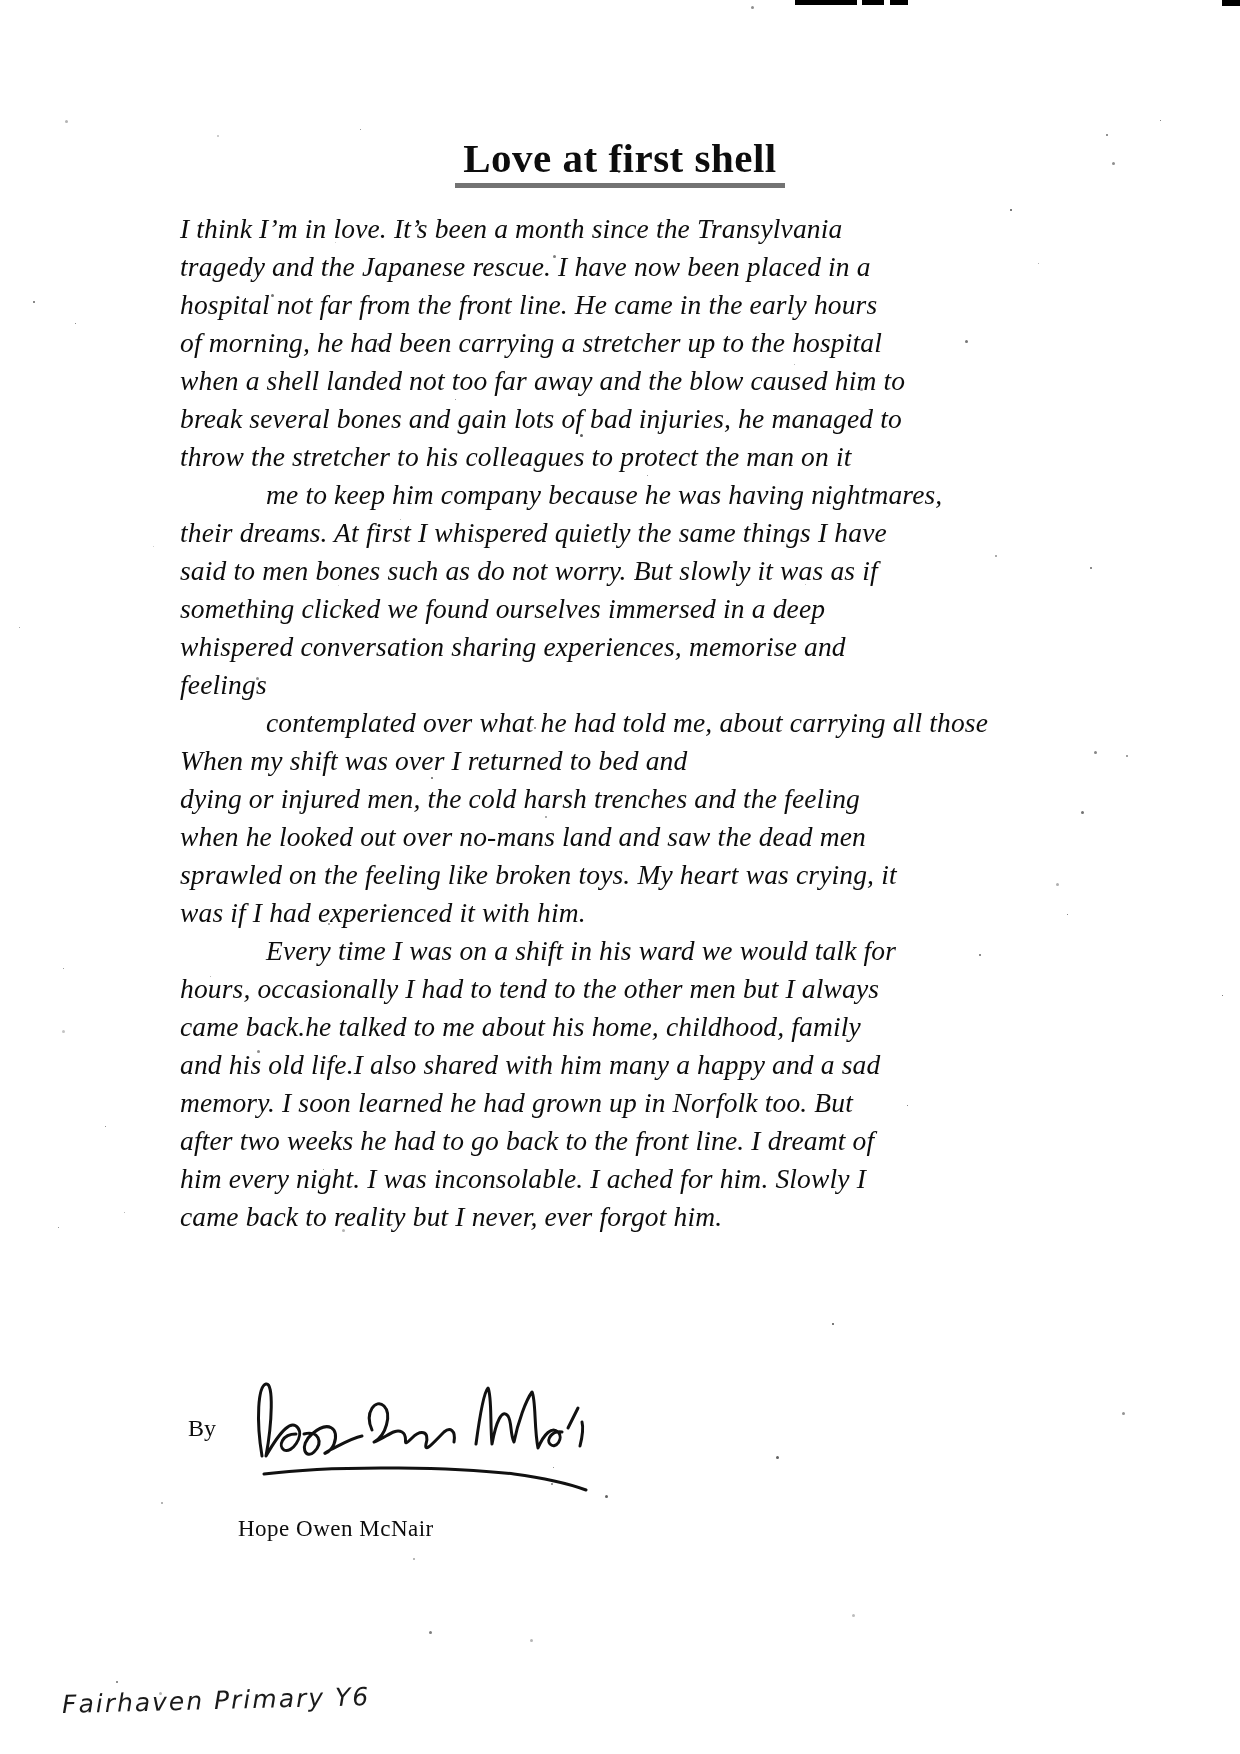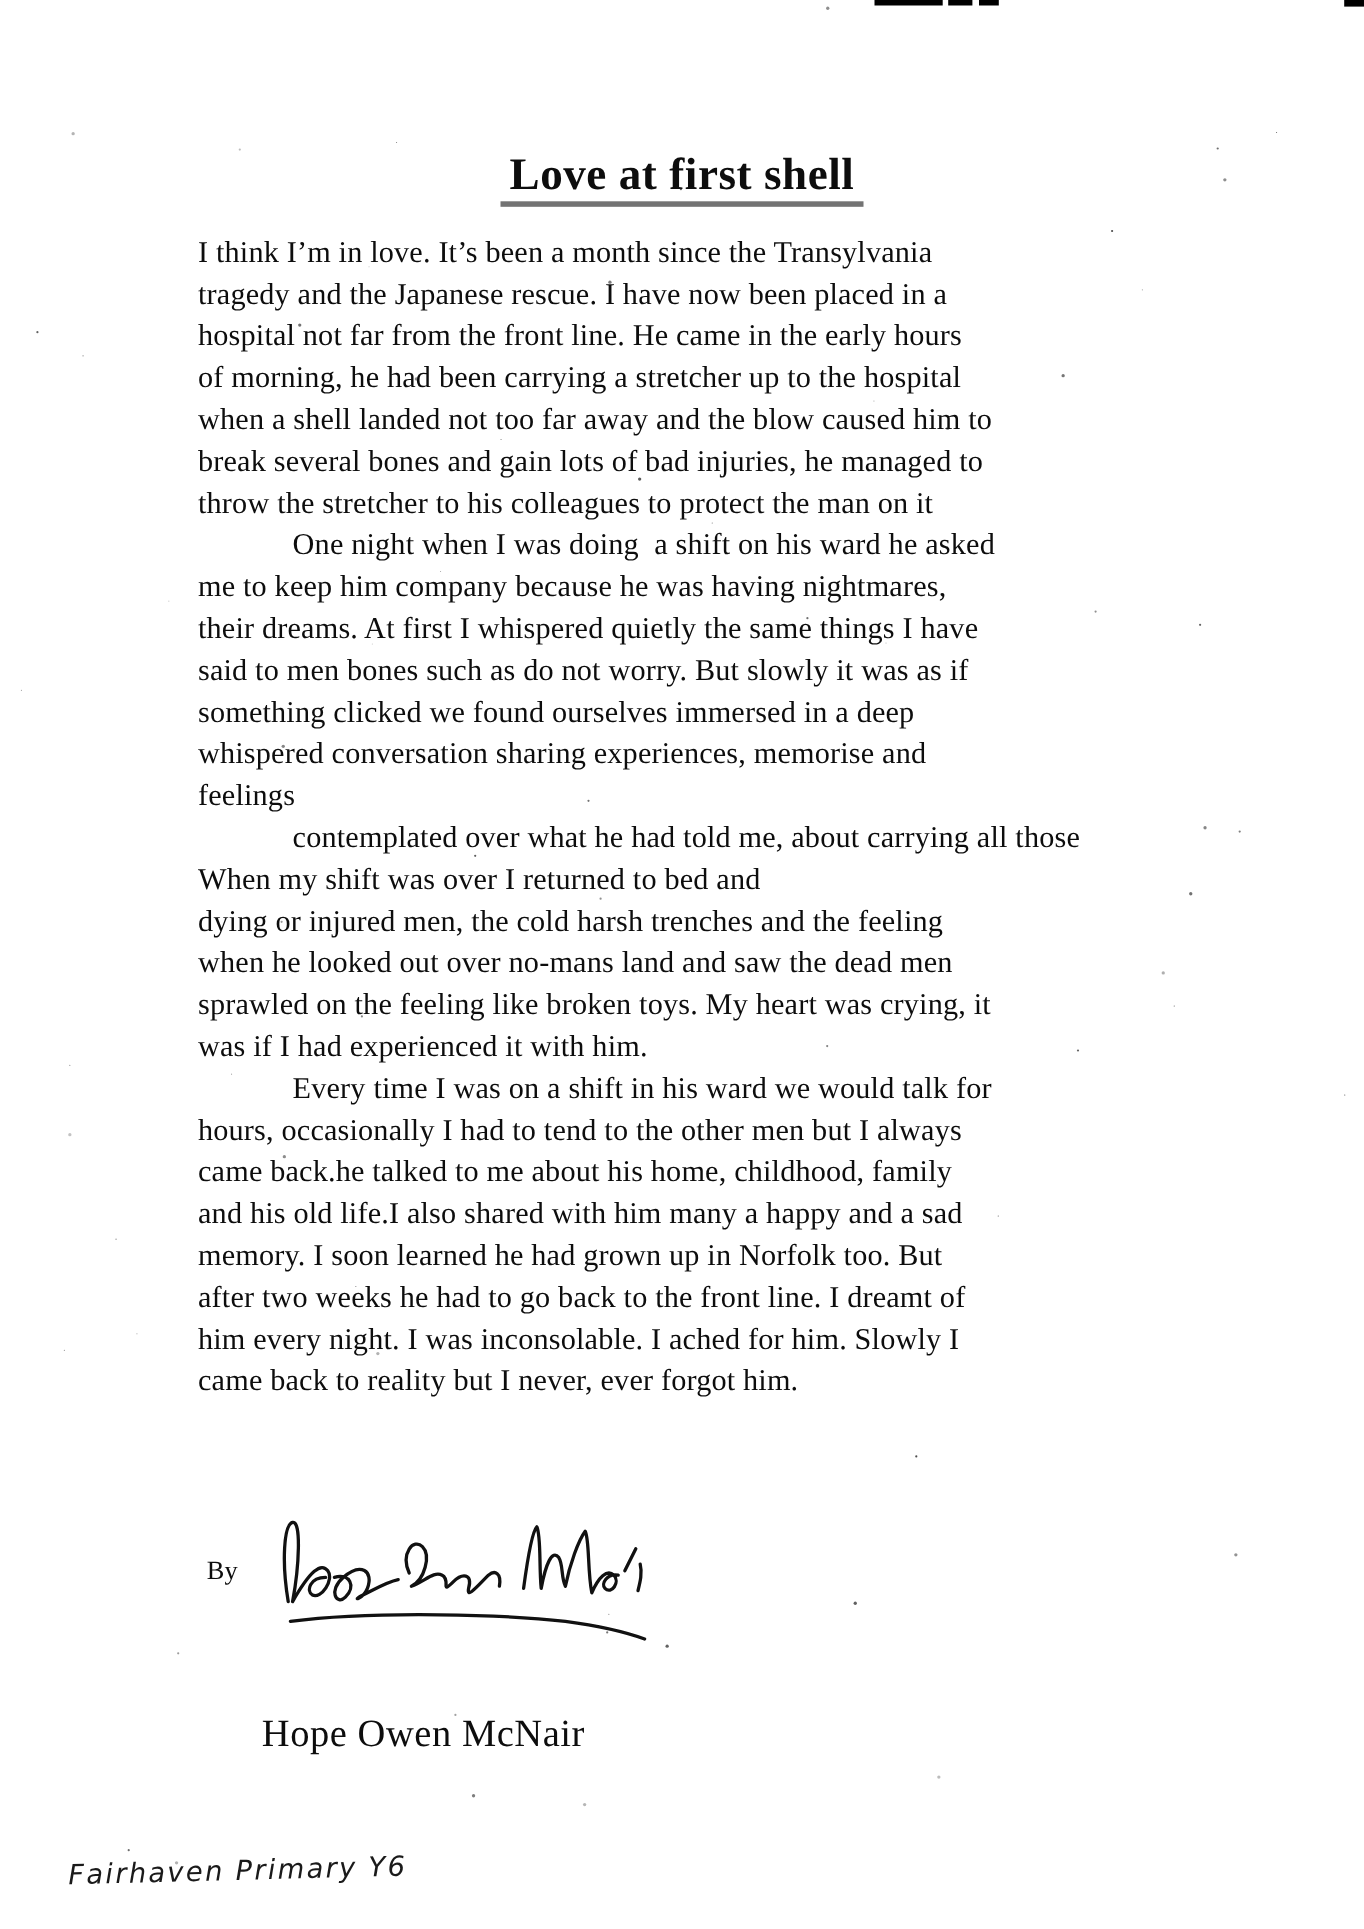--- a/index.html
+++ b/index.html
@@ -17,33 +17,33 @@
     margin:0;text-align:center;
     font-size:41px;font-weight:bold;letter-spacing:0.5px;
   }
   .title .underlined{
     display:inline-block;
     border-bottom:5px solid #737373;
     padding:0 8px 1px 8px;
   }
   .body-text{
     position:absolute;left:180px;top:210px;width:800px;
-    font-size:27.5px;line-height:38px;letter-spacing:0.15px;
+    font-size:27.5px;line-height:38px;letter-spacing:0.15px;font-style:italic;
   }
   .body-text p{margin:0;padding:0;}
   .line{display:block;white-space:pre;}
   .para.indent .line:first-child{padding-left:86px;}
   .byline-label{
     position:absolute;left:188px;top:1415px;
     font-size:24px;
   }
   .signature-svg{position:absolute;left:242px;top:1372px;}
   .sig-name{
-    position:absolute;left:238px;top:1556px;
-    font-size:35px;letter-spacing:0.5px;
+    position:absolute;left:238px;top:1516px;
+    font-size:23px;letter-spacing:0.5px;
   }
   .footer-note{
     position:absolute;left:62px;top:1686px;
     font-family:"DejaVu Sans", sans-serif;
     font-style:italic;
     font-size:25px;letter-spacing:2px;
     transform:rotate(-1.5deg);
     color:#1a1a1a;
   }
   .speck{position:absolute;background:#222;border-radius:50%;}
@@ -64,21 +64,20 @@
       <p class="para">
         <span class="line">I think I’m in love. It’s been a month since the Transylvania</span>
         <span class="line">tragedy and the Japanese rescue. I have now been placed in a</span>
         <span class="line">hospital not far from the front line. He came in the early hours</span>
         <span class="line">of morning, he had been carrying a stretcher up to the hospital</span>
         <span class="line">when a shell landed not too far away and the blow caused him to</span>
         <span class="line">break several bones and gain lots of bad injuries, he managed to</span>
         <span class="line">throw the stretcher to his colleagues to protect the man on it</span>
       </p>
       <p class="para indent">
-        <span class="line">One night when I was doing  a shift on his ward he asked</span>
         <span class="line">me to keep him company because he was having nightmares,</span>
         <span class="line">their dreams. At first I whispered quietly the same things I have</span>
         <span class="line">said to men bones such as do not worry. But slowly it was as if</span>
         <span class="line">something clicked we found ourselves immersed in a deep</span>
         <span class="line">whispered conversation sharing experiences, memorise and</span>
         <span class="line">feelings</span>
       </p>
       <p class="para indent">
         <span class="line">contemplated over what he had told me, about carrying all those</span>
         <span class="line">When my shift was over I returned to bed and</span>

